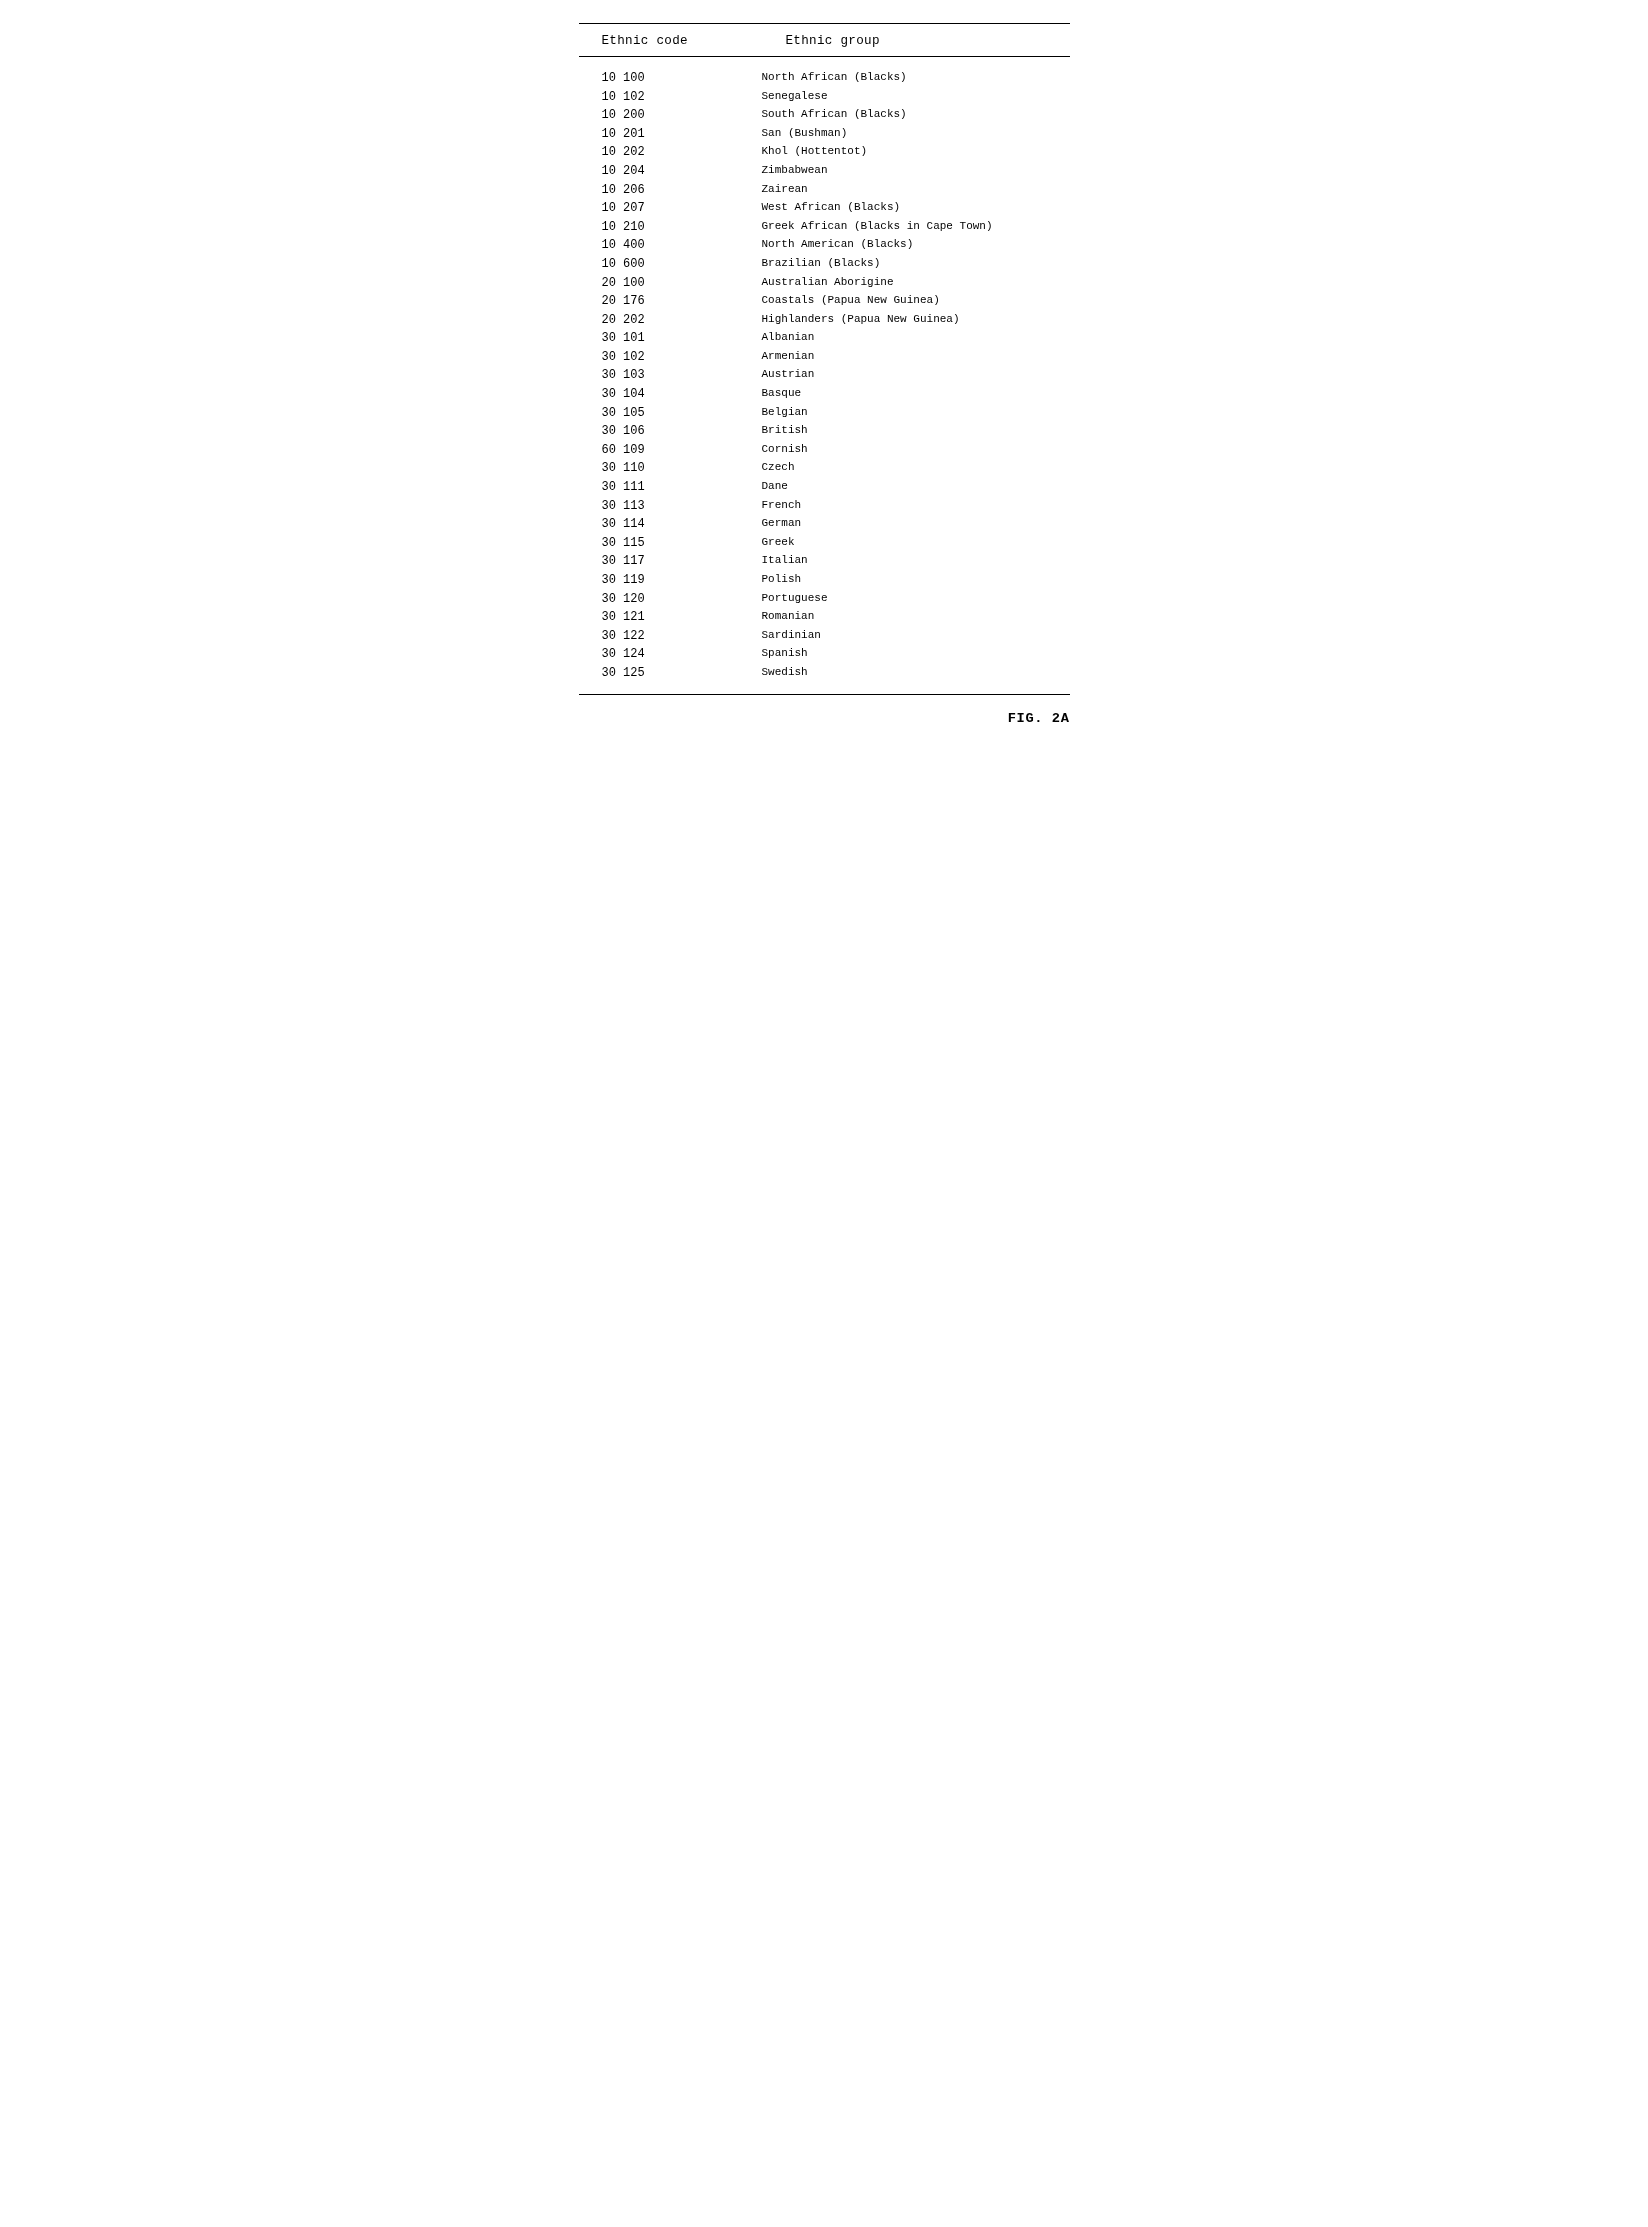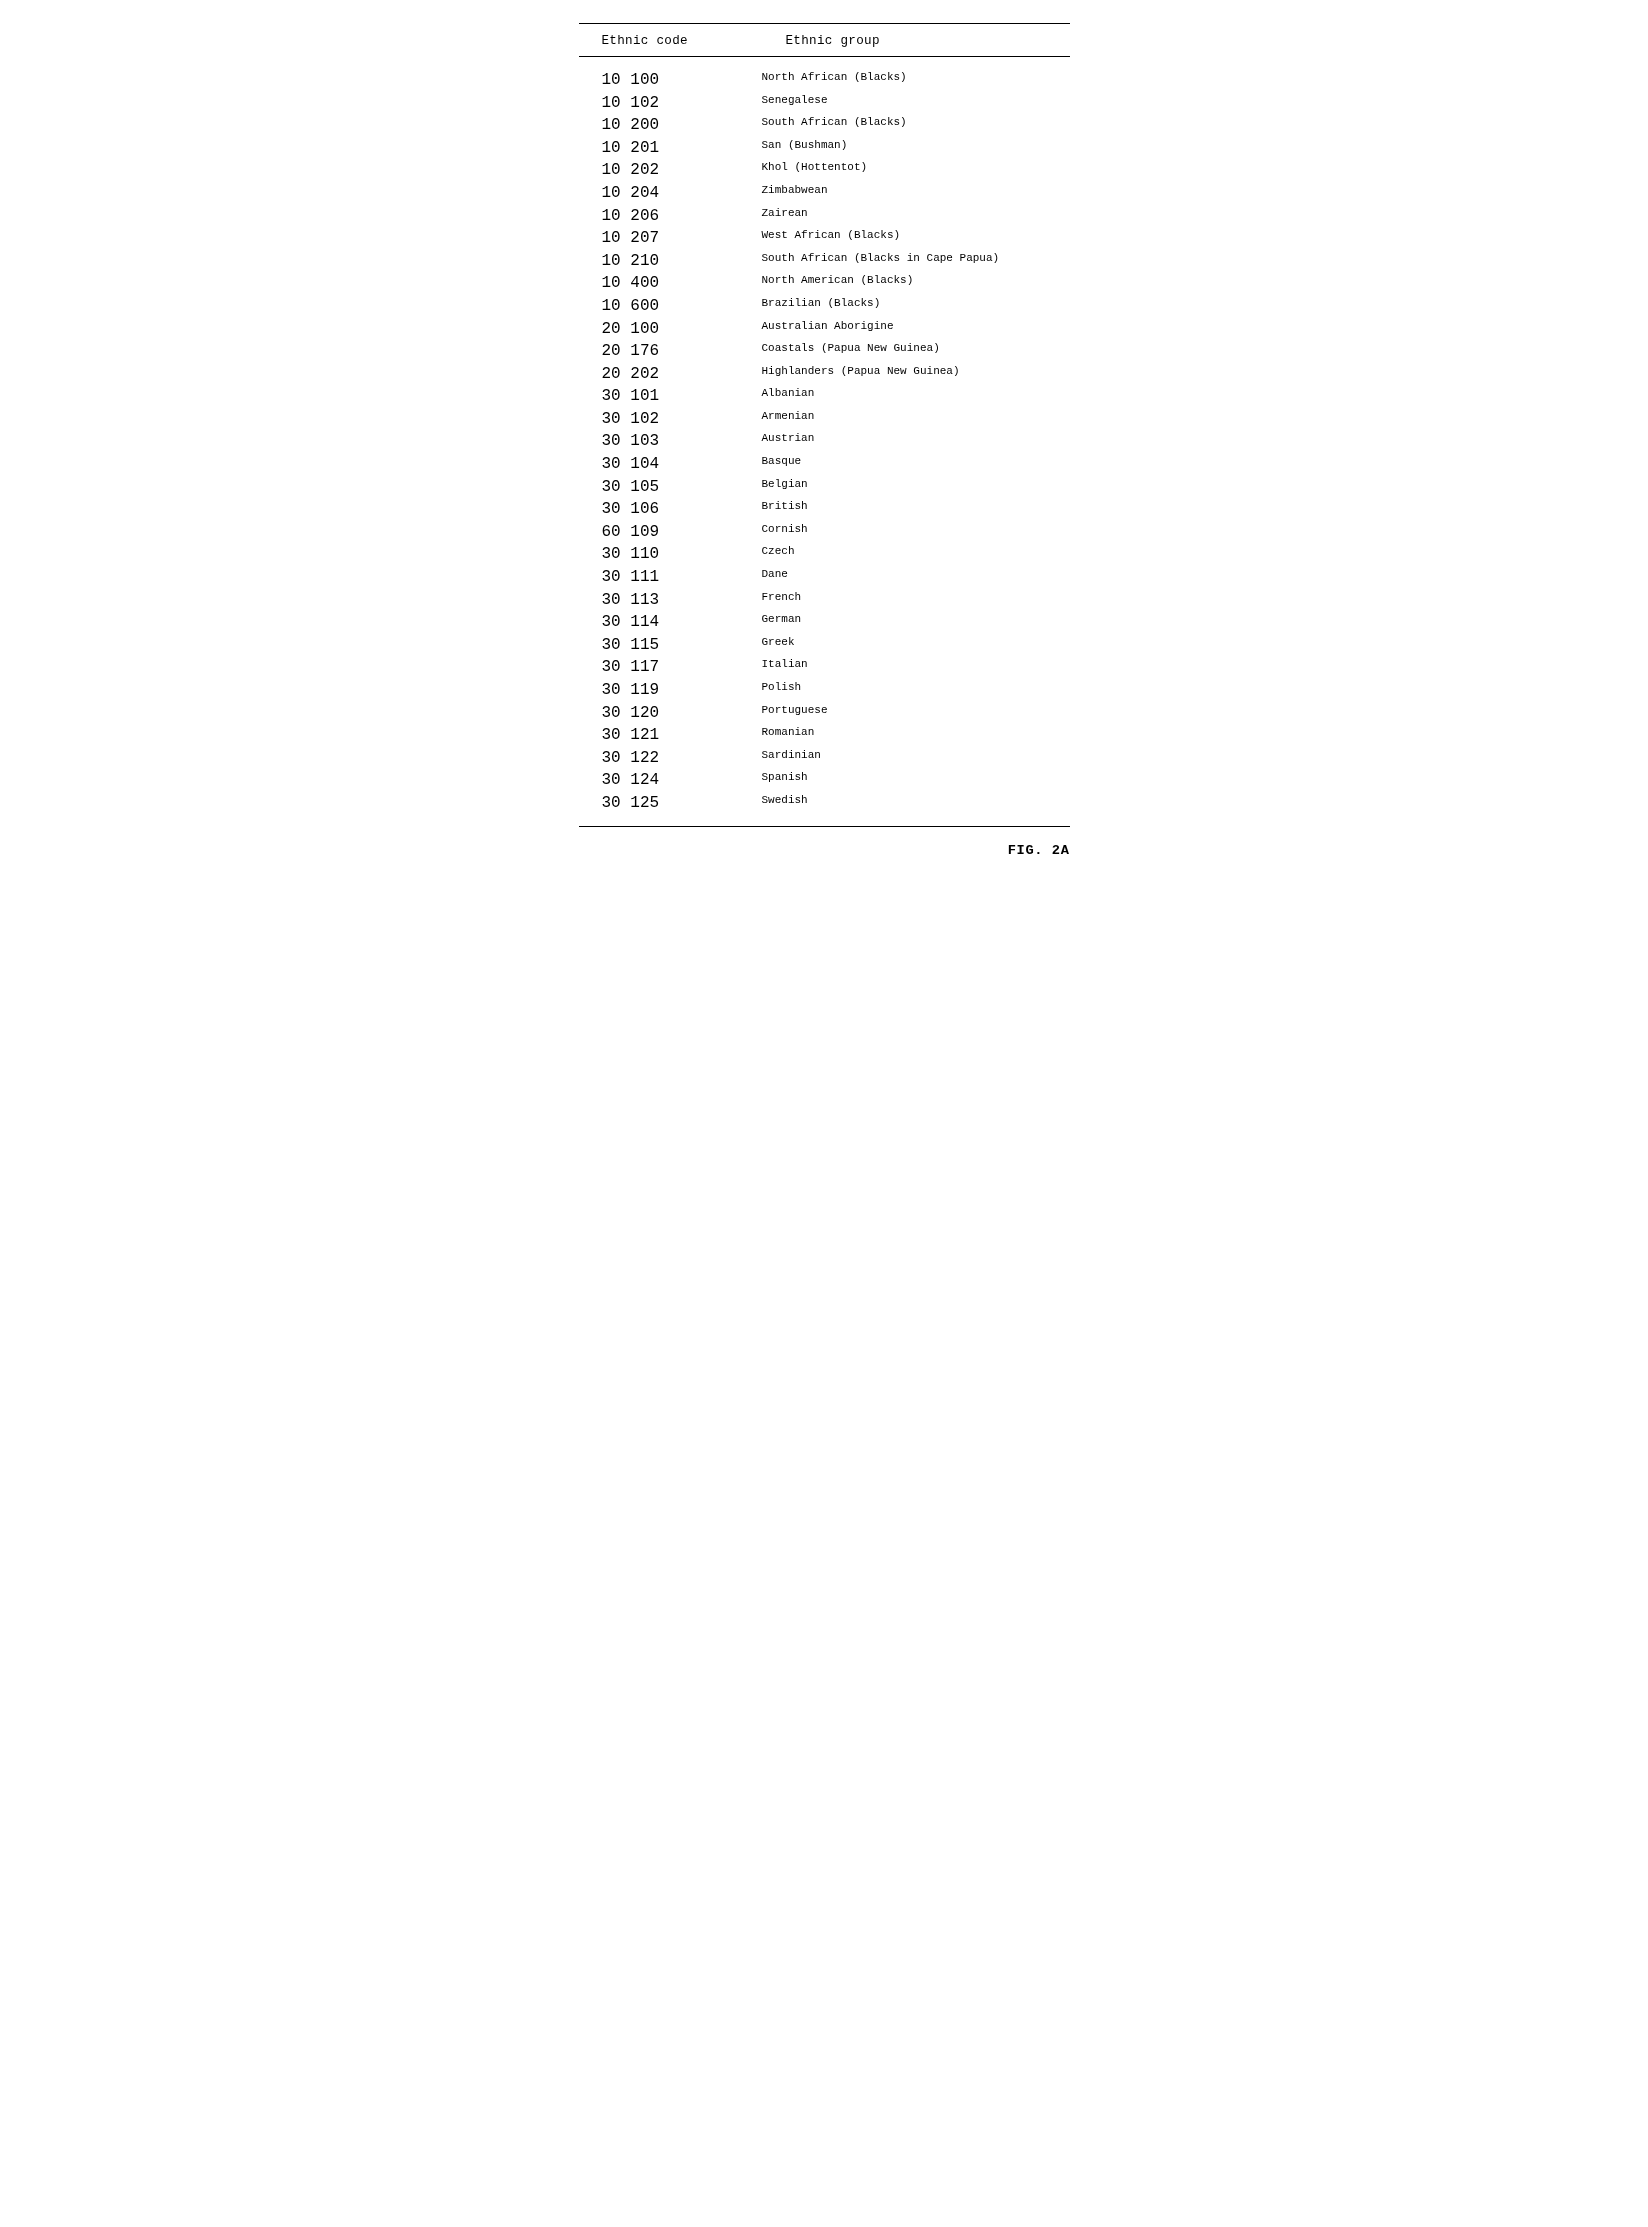--- a/index.html
+++ b/index.html
@@ -54,21 +54,21 @@
       padding: 11.4px 23px 11.4px 23px;
     }
 
     .table-row {
       display: flex;
       padding: 2.3px 0;
     }
 
     .row-code {
       width: 160px;
-      font-size: 16px;
+      font-size: 12px;
       white-space: nowrap;
     }
 
     .row-group {
       flex: 1;
       font-size: 11px;
     }
 
     .figure-label {
       text-align: right;
@@ -116,21 +116,21 @@
         <div class="table-row">
           <div class="row-code">10  206</div>
           <div class="row-group">Zairean</div>
         </div>
         <div class="table-row">
           <div class="row-code">10  207</div>
           <div class="row-group">West African (Blacks)</div>
         </div>
         <div class="table-row">
           <div class="row-code">10  210</div>
-          <div class="row-group">South African (Blacks in Cape Papua)</div>
+          <div class="row-group">Greek African (Blacks in Cape Town)</div>
         </div>
         <div class="table-row">
           <div class="row-code">10  400</div>
           <div class="row-group">North American (Blacks)</div>
         </div>
         <div class="table-row">
           <div class="row-code">10  600</div>
           <div class="row-group">Brazilian (Blacks)</div>
         </div>
         <div class="table-row">

